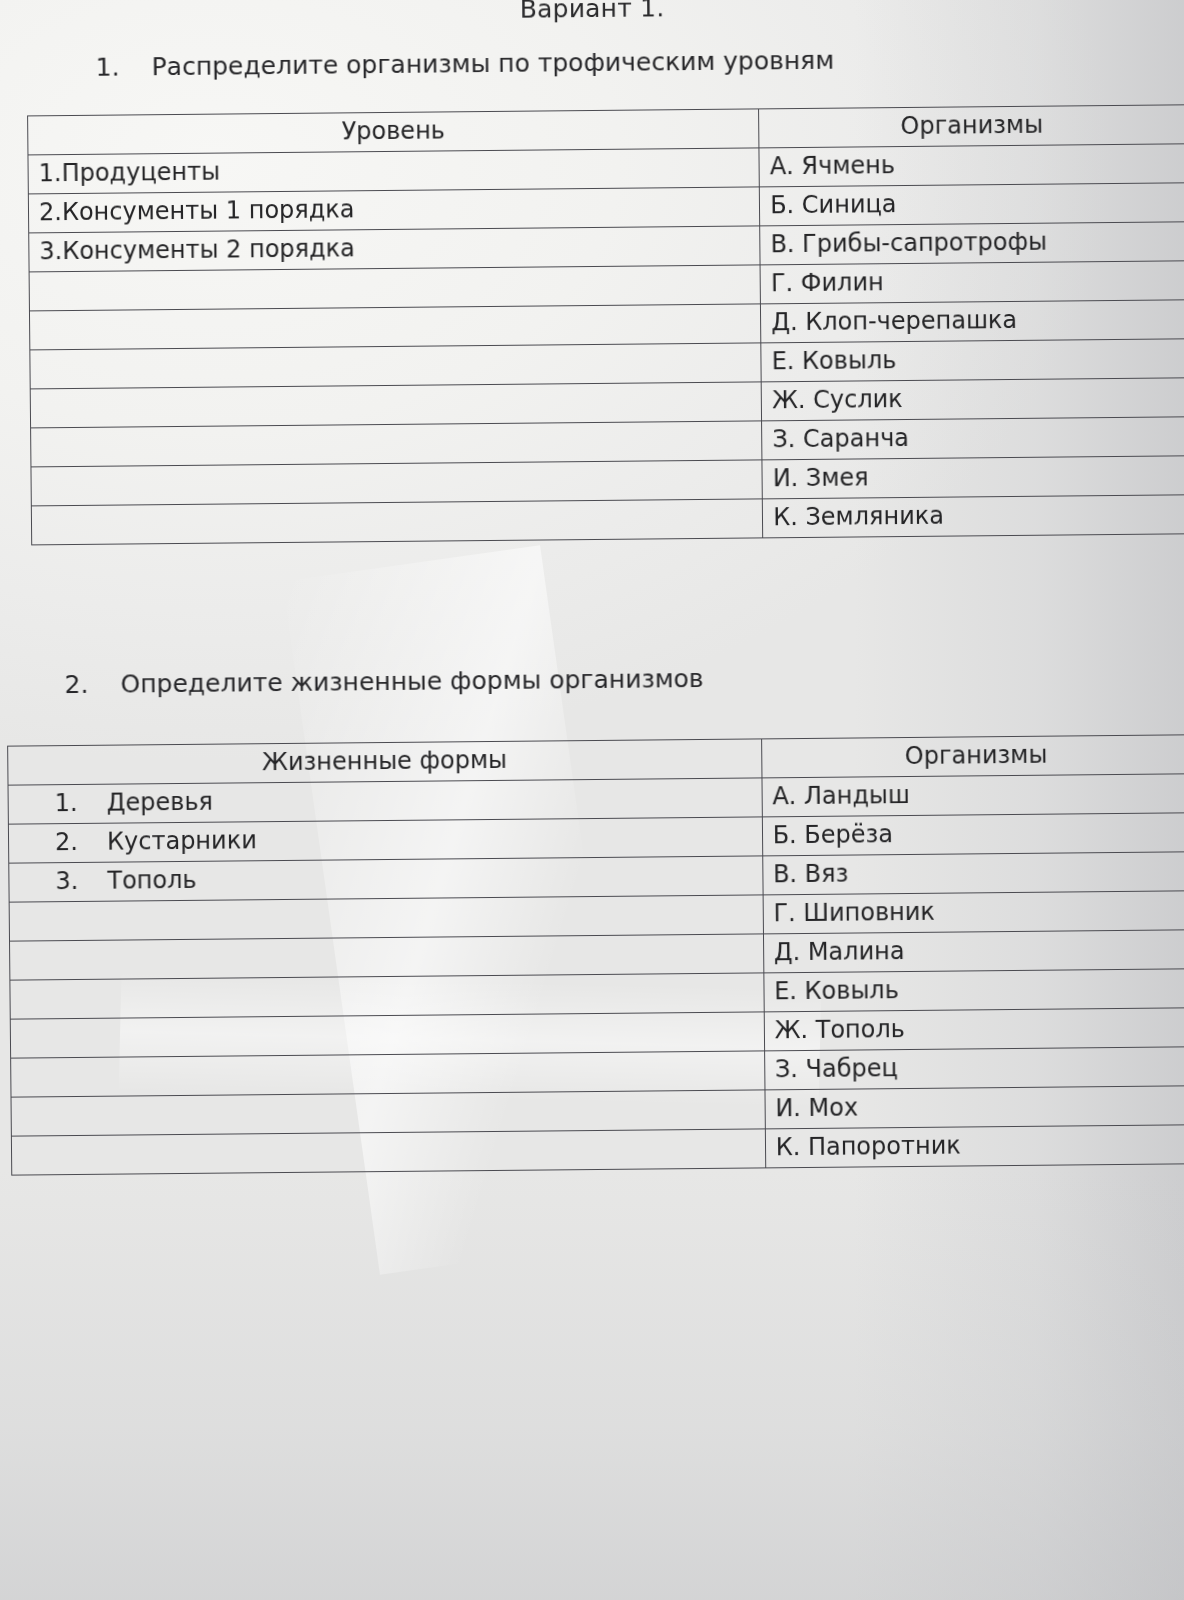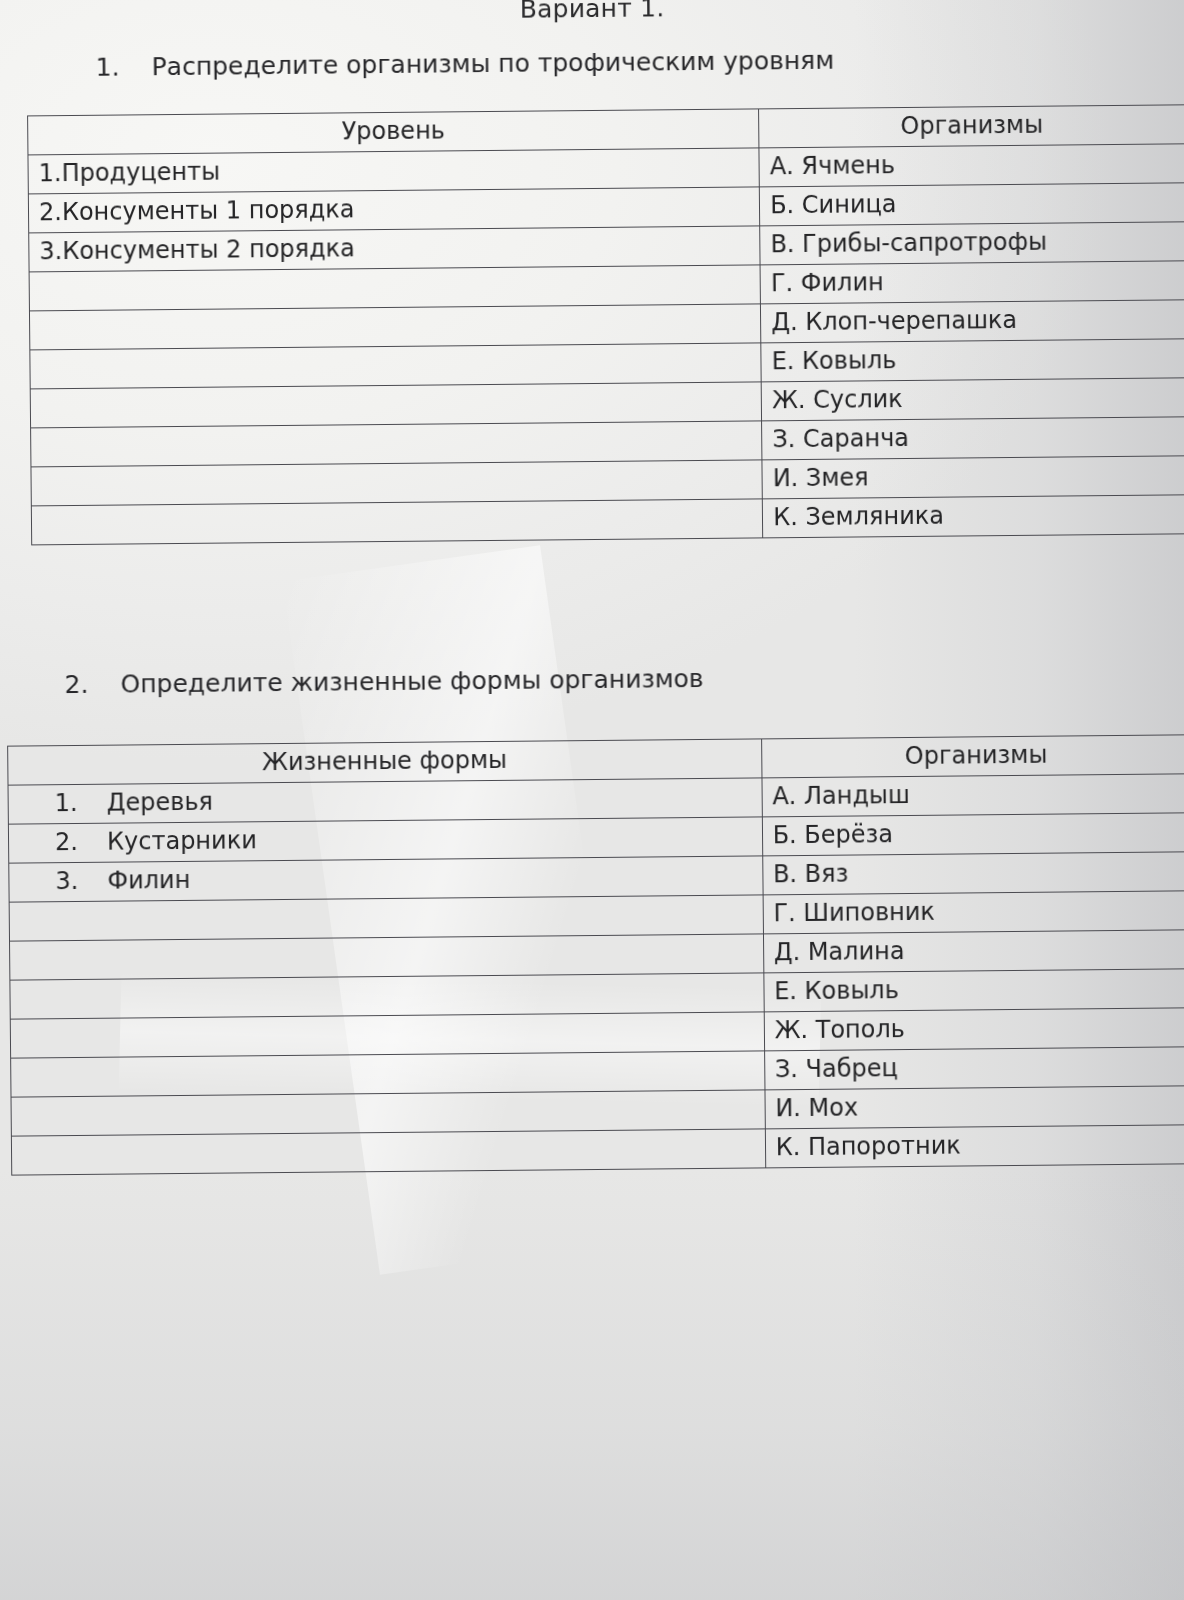--- a/index.html
+++ b/index.html
@@ -205,21 +205,21 @@
     </tr>
     <tr class="lf-row">
       <td><span class="lf-num">1.</span><span>Деревья</span></td>
       <td>А. Ландыш</td>
     </tr>
     <tr class="lf-row">
       <td><span class="lf-num">2.</span><span>Кустарники</span></td>
       <td>Б. Берёза</td>
     </tr>
     <tr class="lf-row">
-      <td><span class="lf-num">3.</span><span>Филин</span></td>
+      <td><span class="lf-num">3.</span><span>Тополь</span></td>
       <td>В. Вяз</td>
     </tr>
     <tr>
       <td class="empty-cell"></td>
       <td>Г. Шиповник</td>
     </tr>
     <tr>
       <td class="empty-cell"></td>
       <td>Д. Малина</td>
     </tr>

